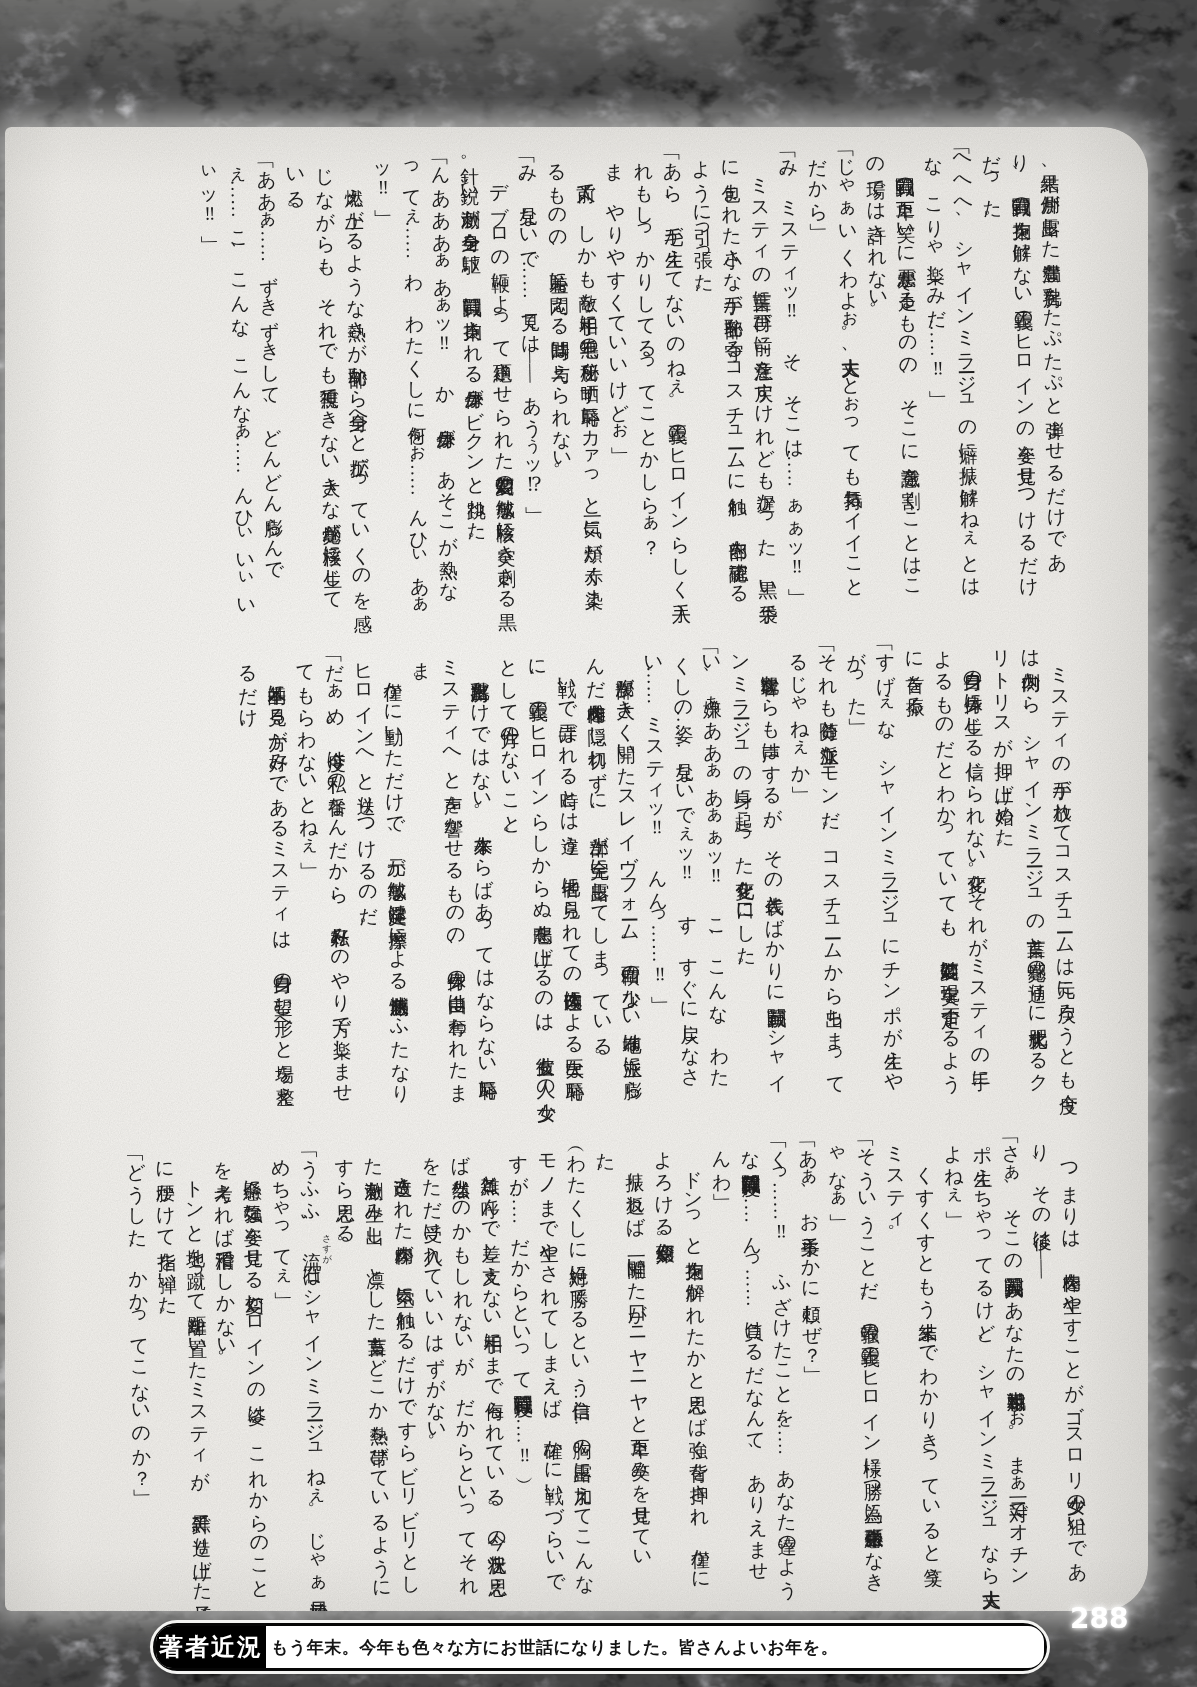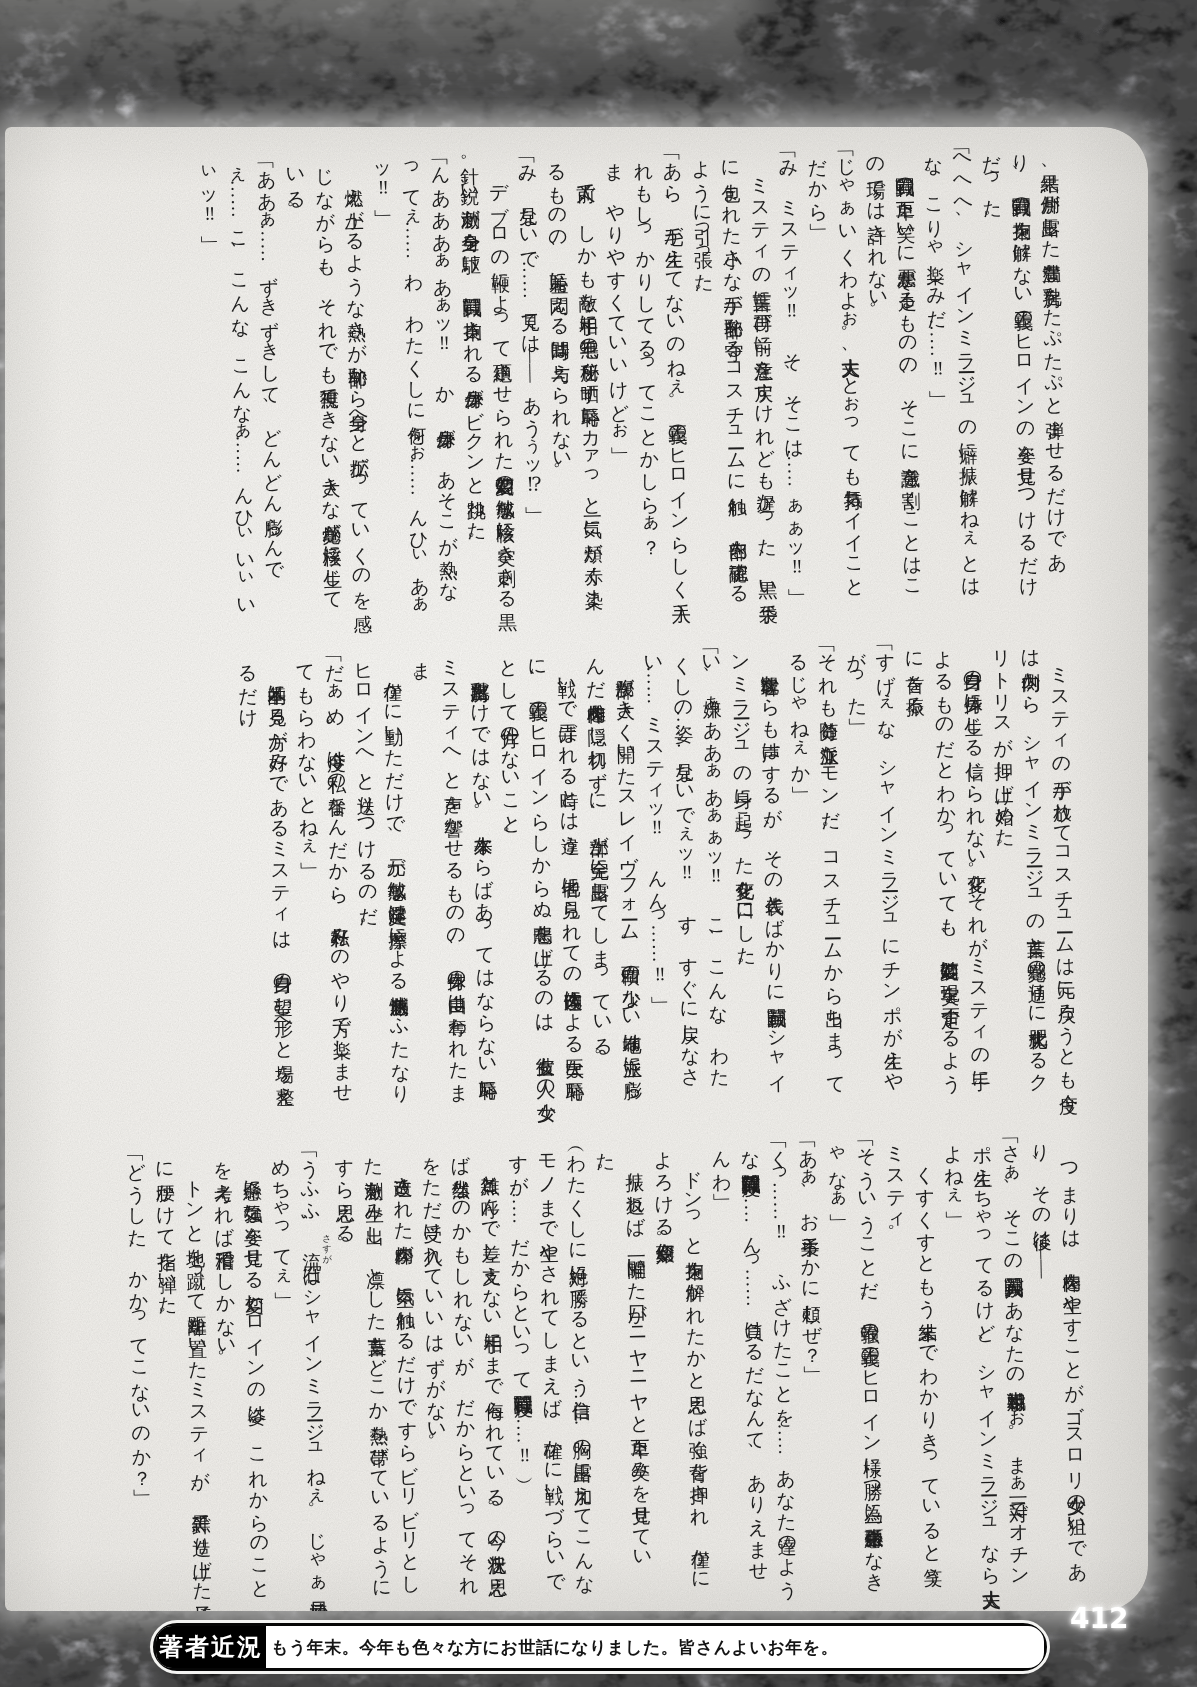--- a/index.html
+++ b/index.html
@@ -124,15 +124,15 @@
     </div>
   </div>
 
   <div class="footer-box">
     <div class="footer-inner">
       <div class="footer-label">著者近況</div>
       <div class="footer-msg">もう年末。今年も色々な方にお世話になりました。皆さんよいお年を。</div>
     </div>
   </div>
 
-  <div class="page-number">412</div>
+  <div class="page-number">288</div>
 
 </div>
 
 </body></html>

